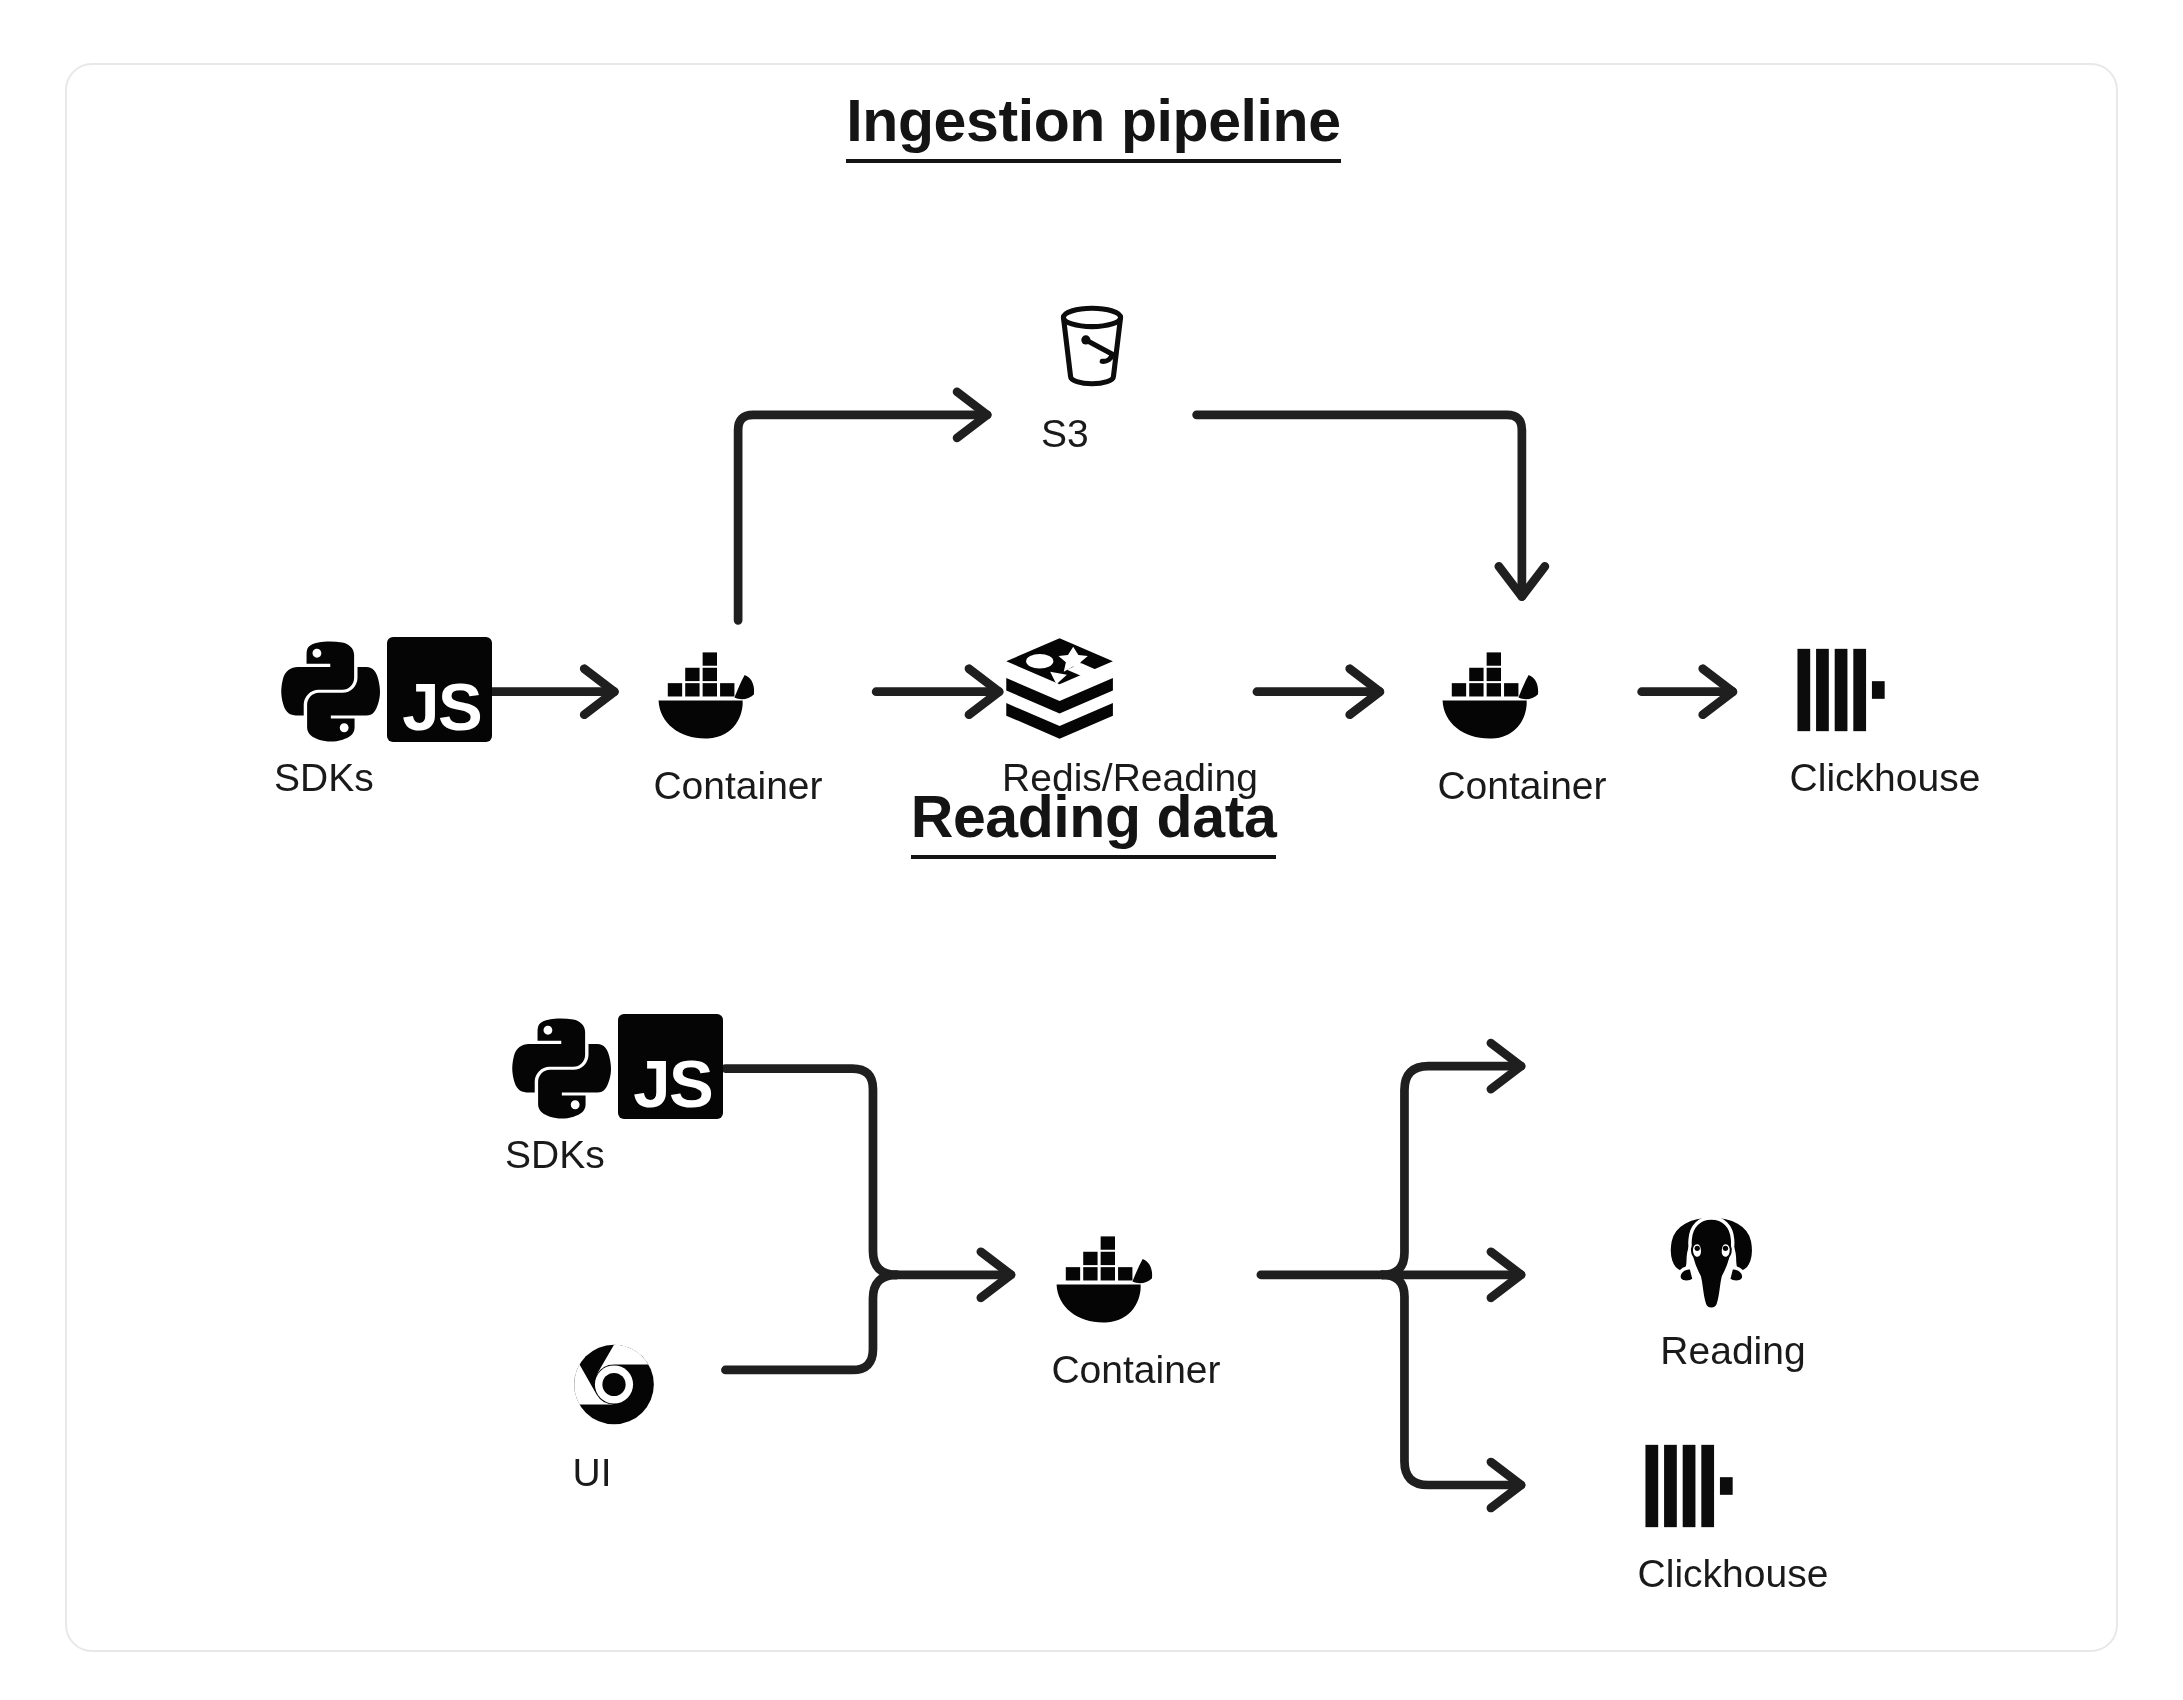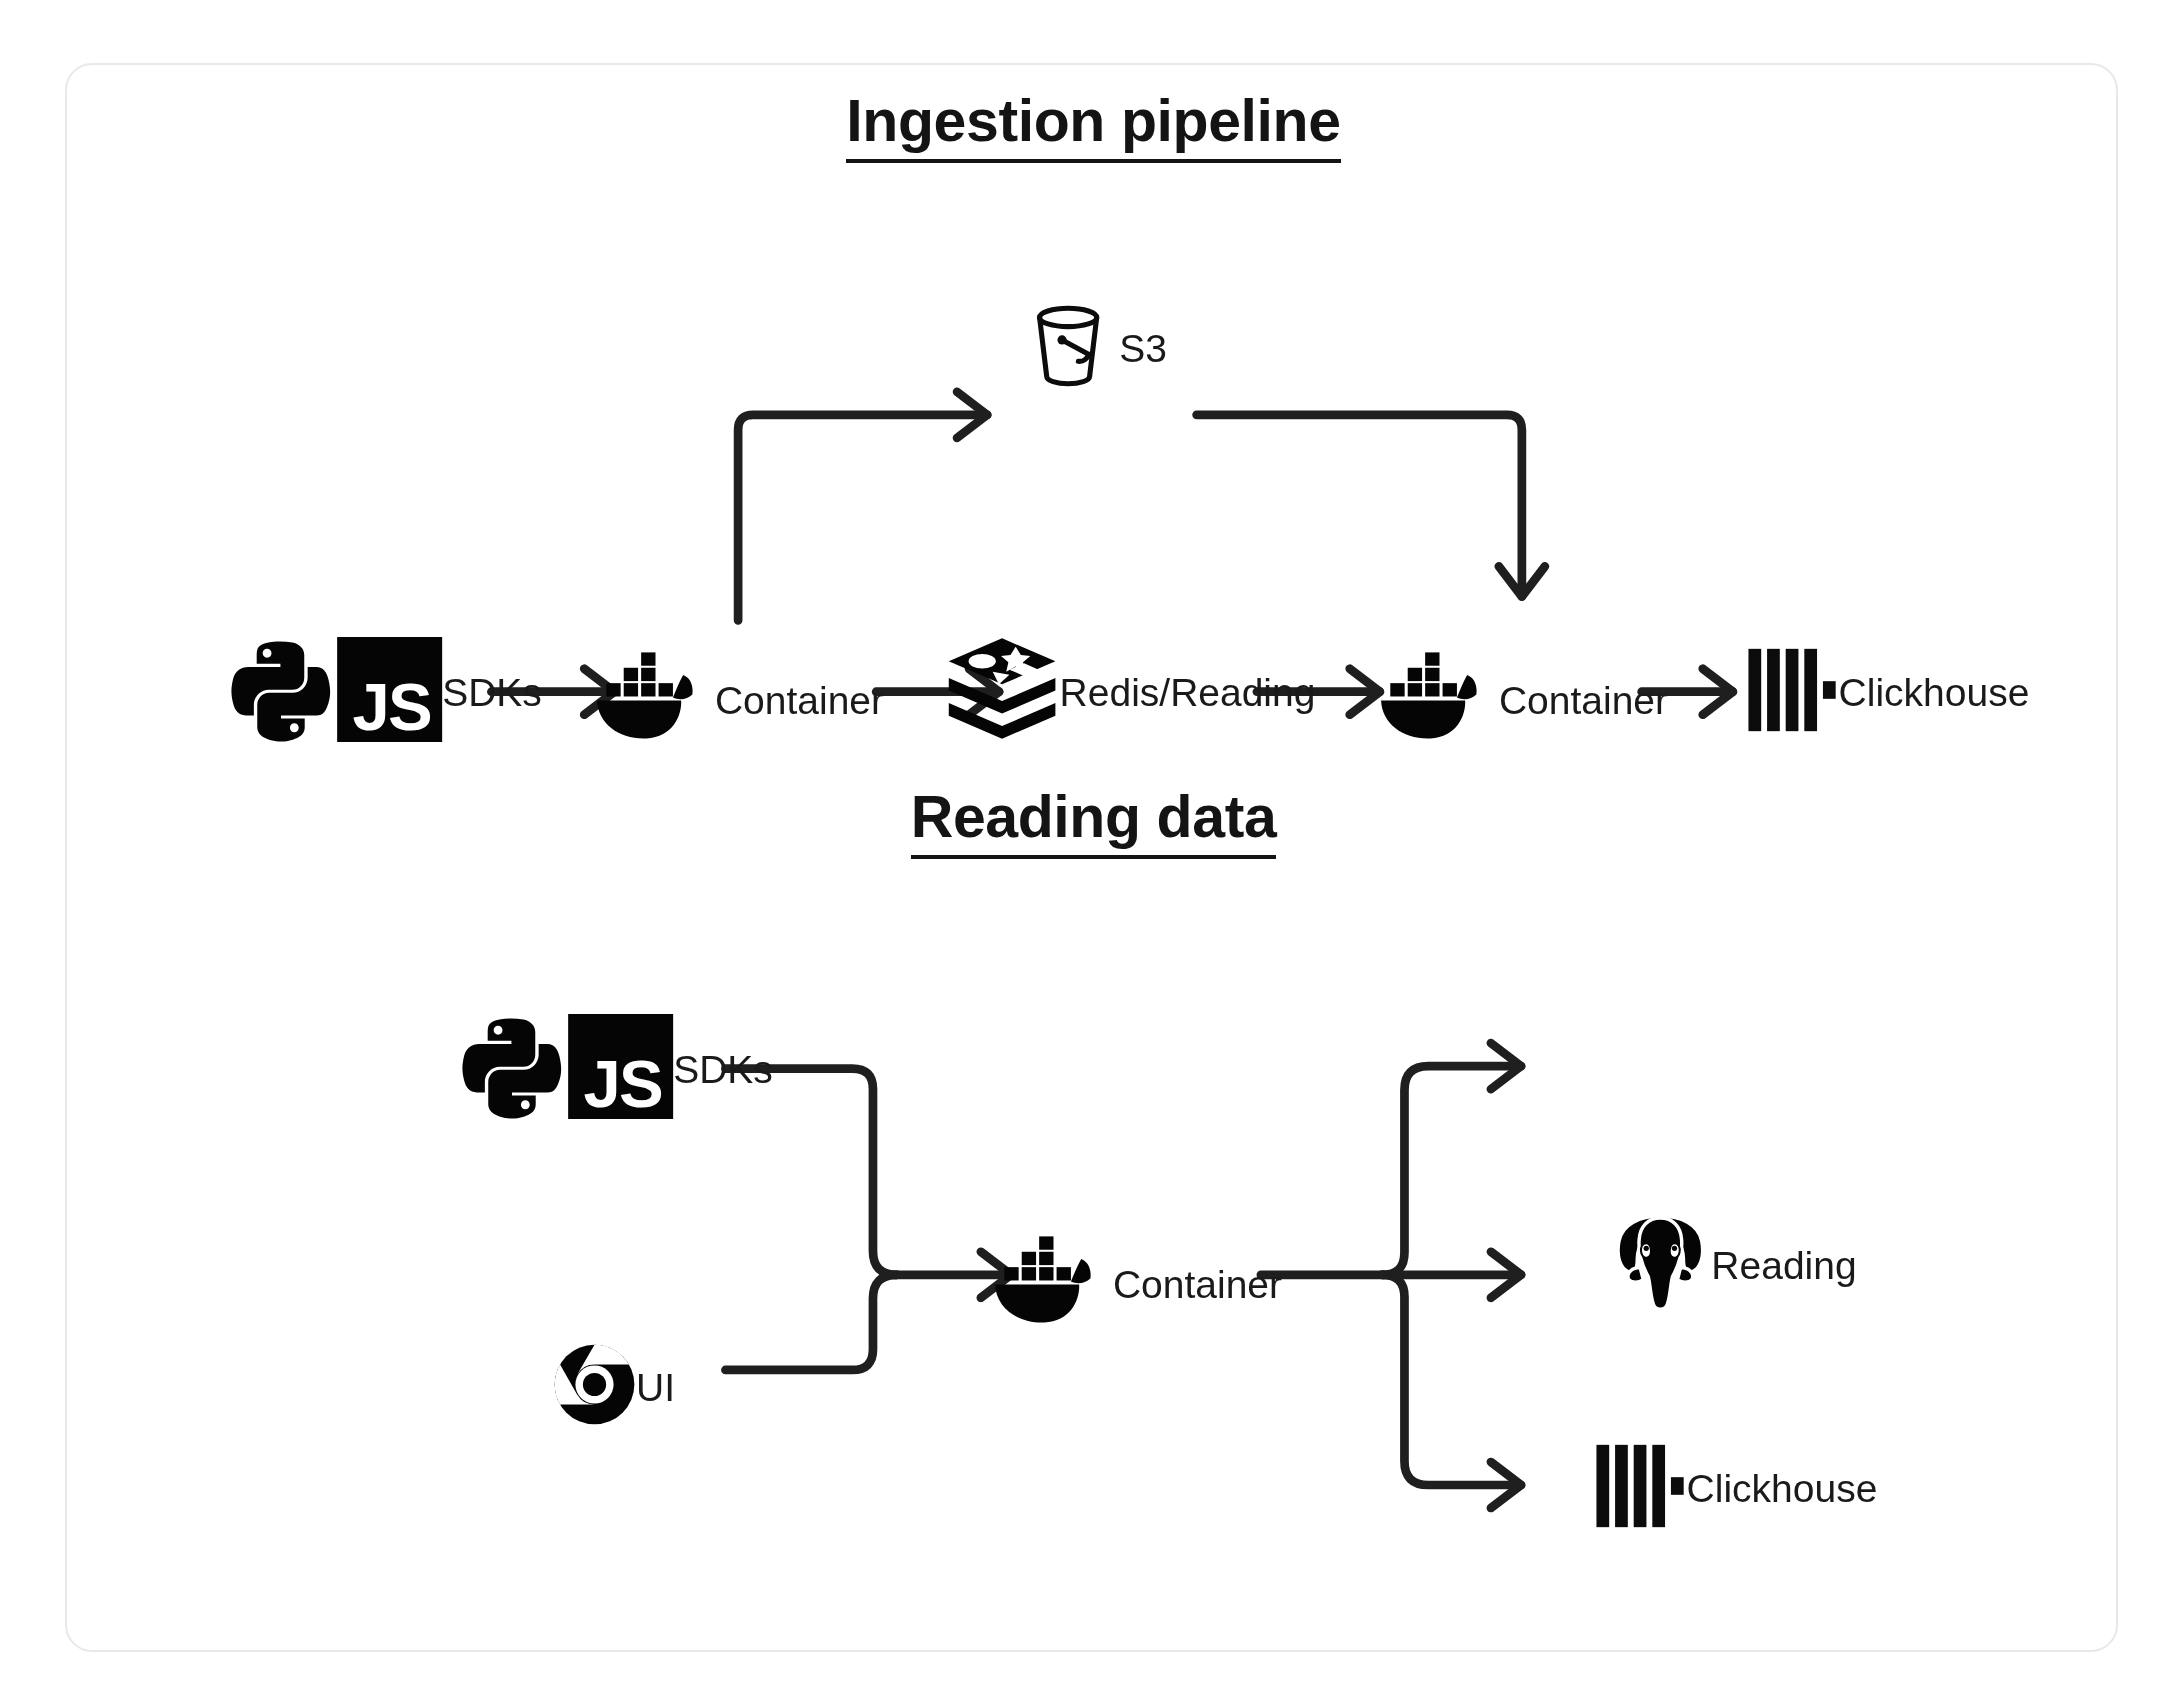--- a/index.html
+++ b/index.html
@@ -33,22 +33,22 @@
     padding-bottom: 5px;
     text-decoration: none;
   }
   #title-ingestion { top: 22px; font-size: 59px; }
   #title-reading   { top: 718px; font-size: 59px; }
 
   
   .node {
     position: absolute;
     display: flex;
-    flex-direction: row;
-    align-items: center;
+    flex-direction: column;
+    align-items: flex-start;
     transform: translateX(-50%);
   }
   .node .glyph {
     display: flex; align-items: center; justify-content: center;
     height: 119px;
   }
   .node .caption {
     margin-top: 8px;
     font-size: 39px;
     color: #1a1a1a;
@@ -58,20 +58,21 @@
 
   
   #wires { position: absolute; left: 0; top: 0; width: 2053px; height: 1589px; pointer-events: none; }
 
   
   .sdk-pair { display: flex; align-items: center; gap: 0px; }
   .js-square {
     width: 105px; height: 105px;
     background: #050505;
     position: relative;
+    border-radius: 6px;
   }
   .js-square .js-text {
     position: absolute;
     right: 11px; bottom: 1.6px;
     color: #ffffff;
     font-size: 67px;
     font-weight: 700;
     line-height: 1;
     letter-spacing: -1.6px;
     font-family: "Liberation Sans", sans-serif;

